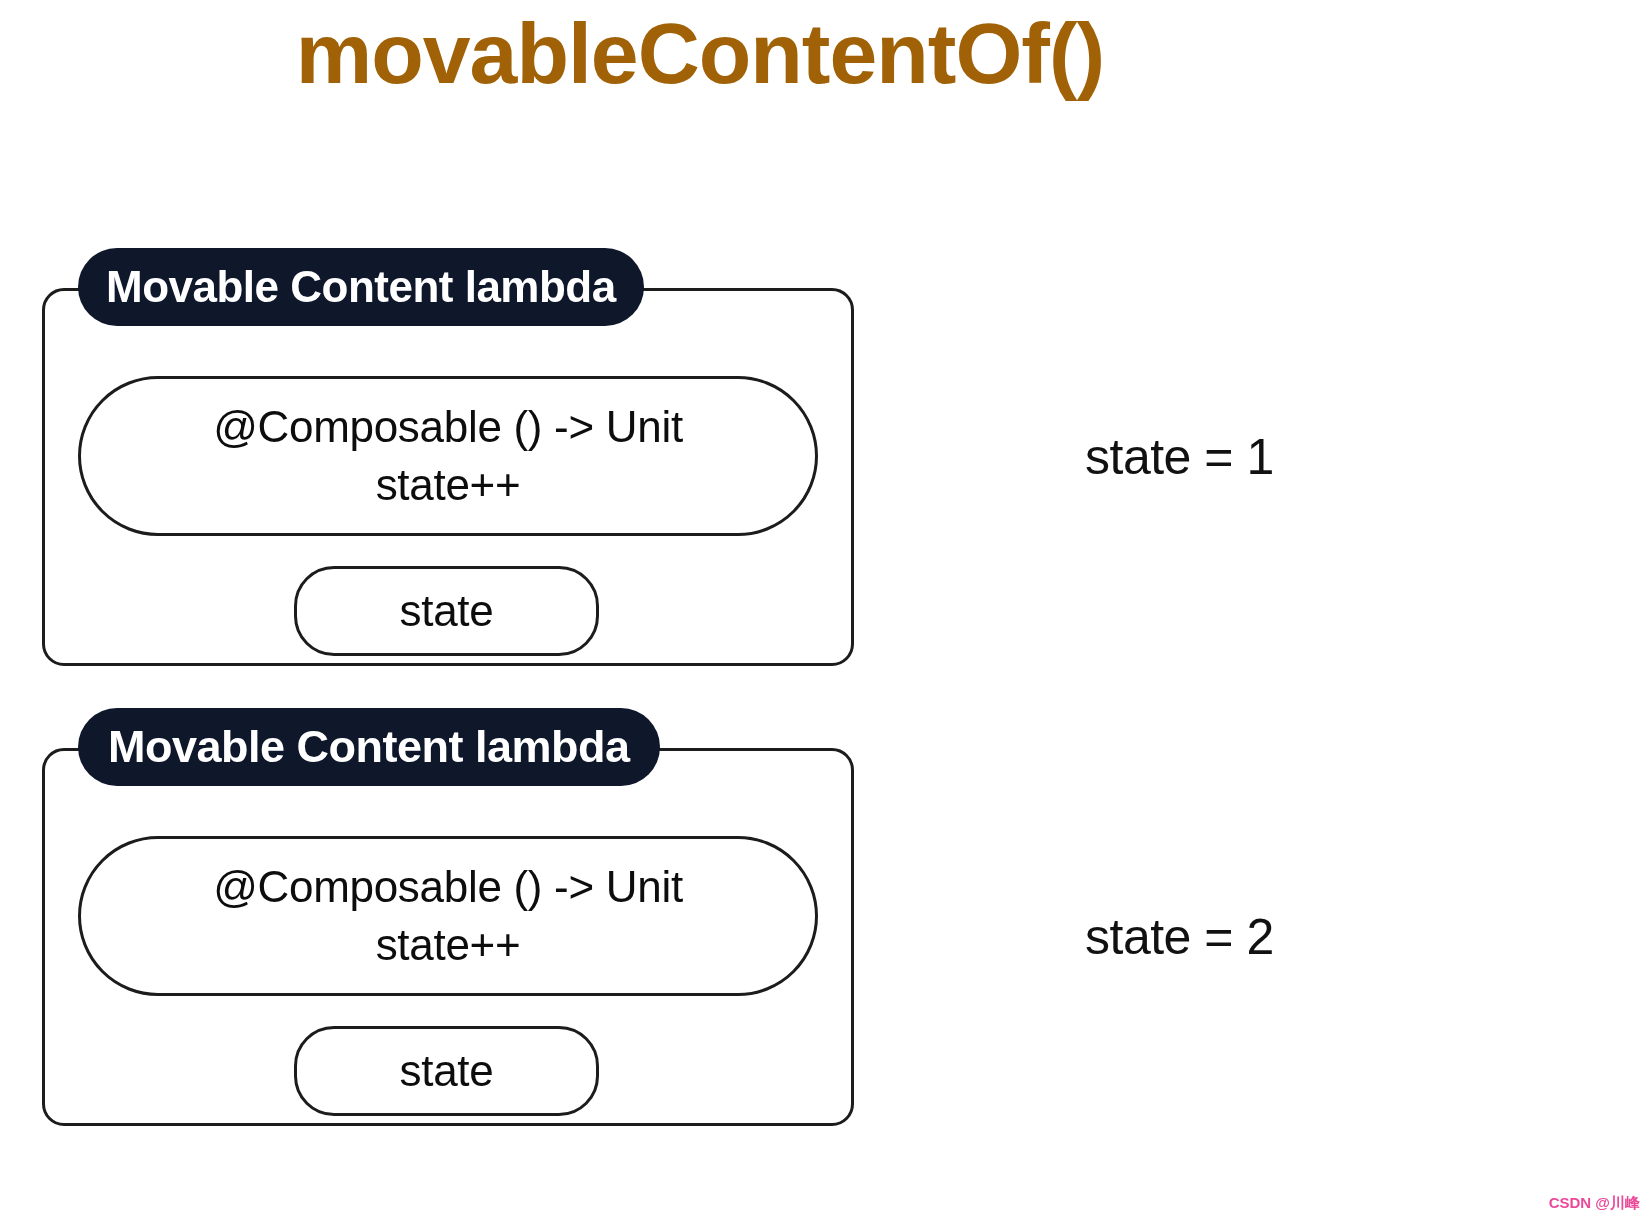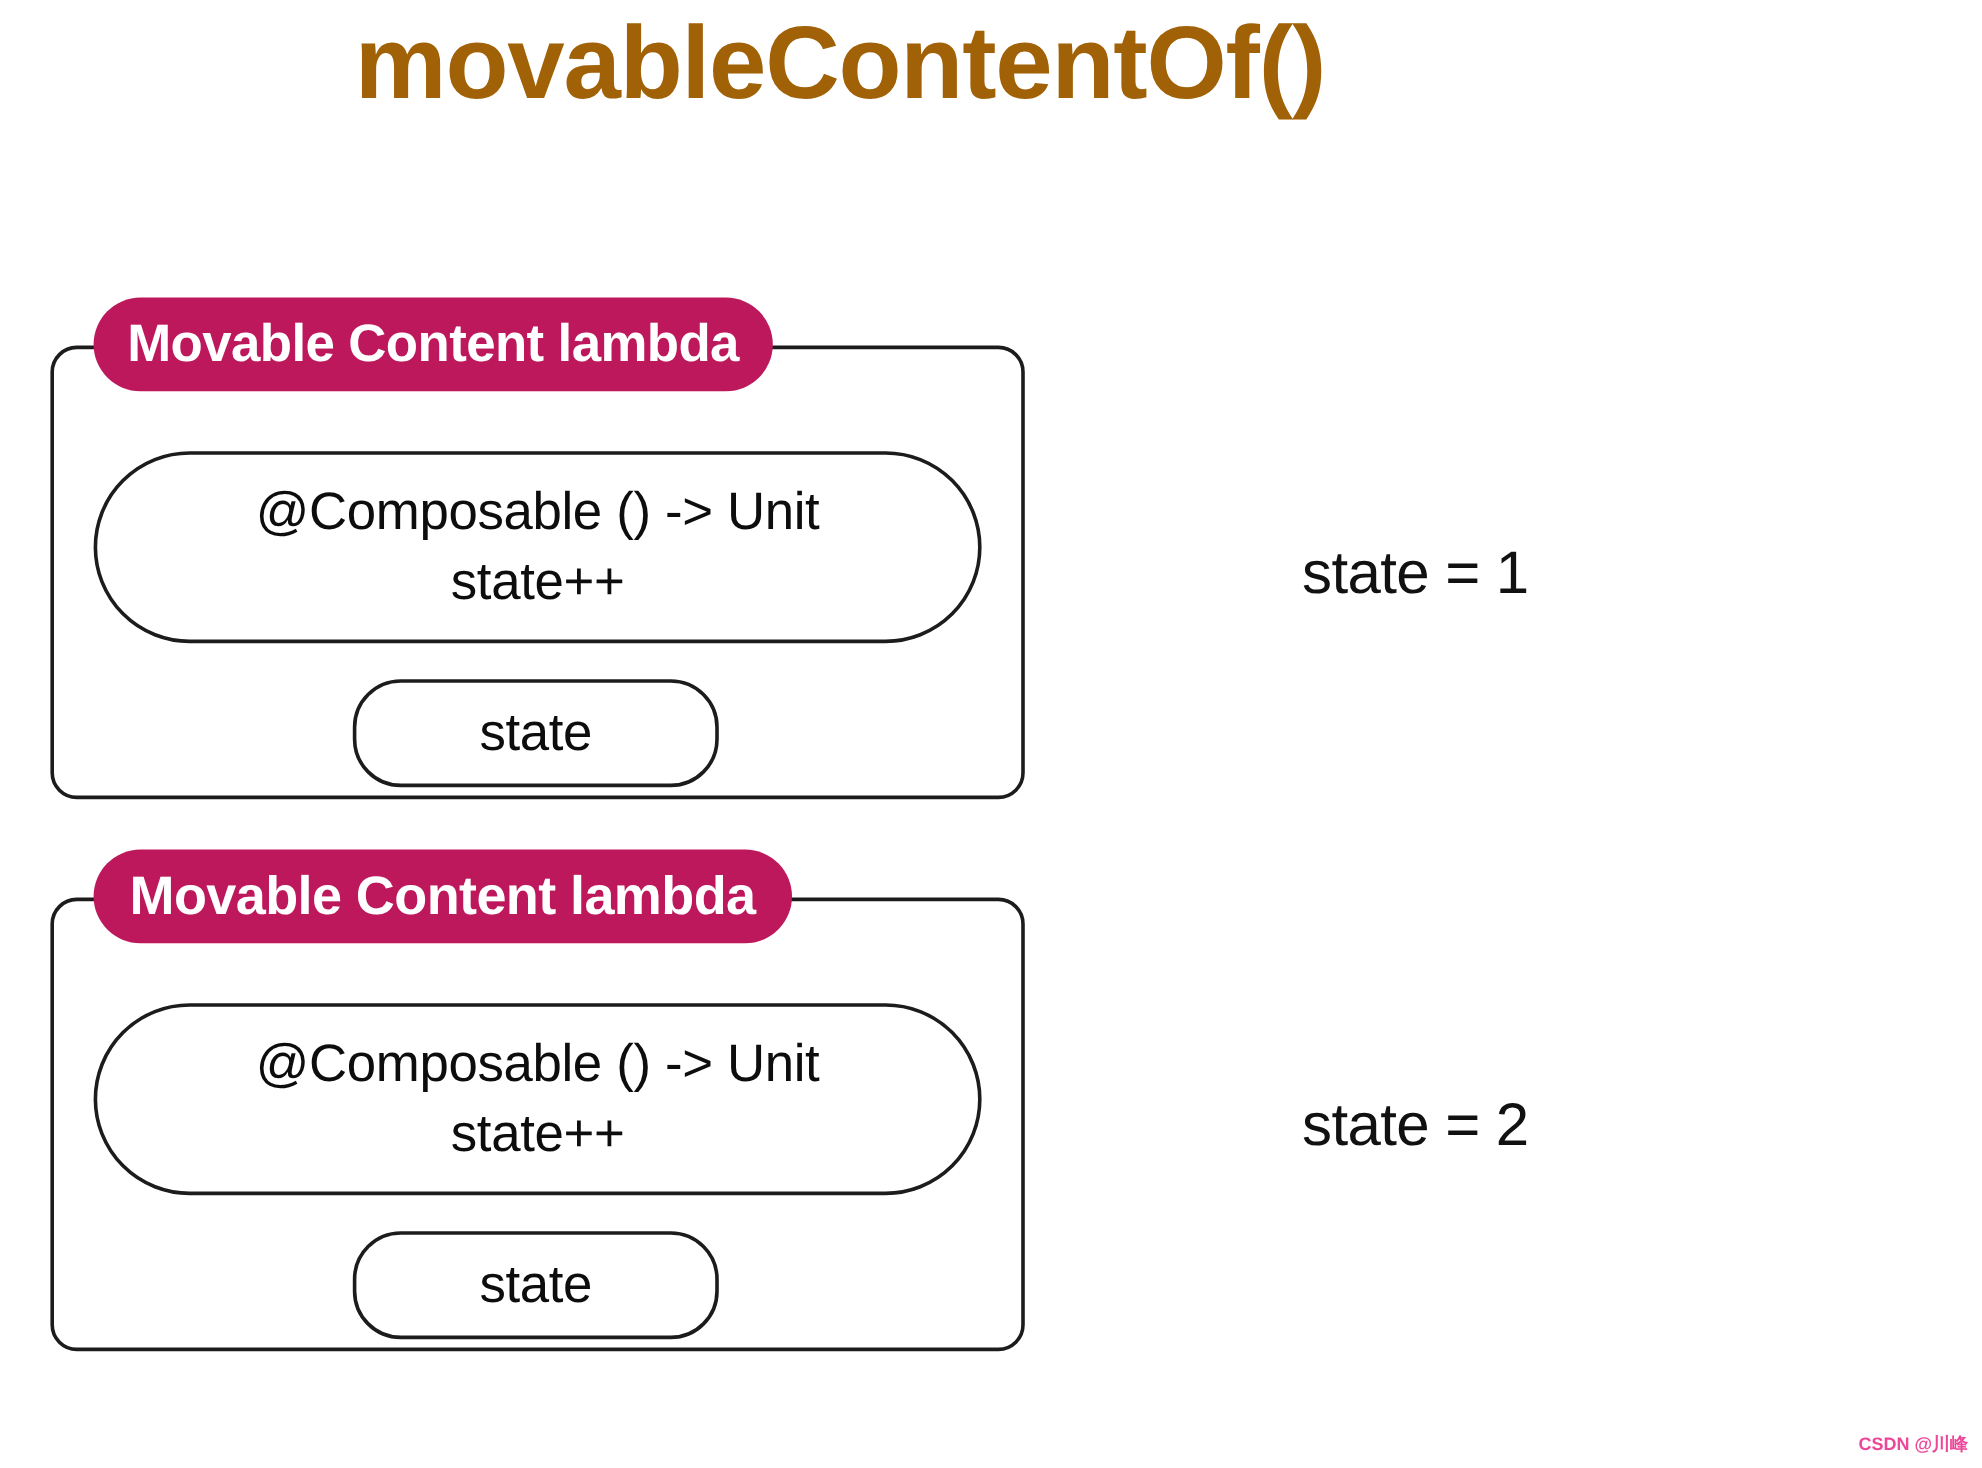--- a/index.html
+++ b/index.html
@@ -54,21 +54,21 @@
   .badge {
     position: absolute;
     left: 36px;
     top: -40px;
     height: 78px;
     box-sizing: border-box;
     padding: 0 28px;
     display: flex;
     align-items: center;
     justify-content: center;
-    background: #be185d;
+    background: #0f172a;
     color: #ffffff;
     border-radius: 40px;
     font-size: 44px;
     font-weight: bold;
     letter-spacing: -0.5px;
     white-space: nowrap;
     z-index: 3;
   }
   .group-1 .badge { left: 36px; }
   .group-2 .badge { left: 36px; font-size: 45px; padding: 0 30px; }
@@ -120,21 +120,21 @@
 
   
   .state-readout {
     position: absolute;
     left: 1085px;
     font-size: 50px;
     color: #111111;
     letter-spacing: -0.5px;
     white-space: nowrap;
   }
-  .state-readout.readout-1 { top: 448px; }
+  .state-readout.readout-1 { top: 428px; }
   .state-readout.readout-2 { top: 908px; }
 
   
   .watermark {
     position: absolute;
     right: 12px;
     bottom: 10px;
     font-size: 15px;
     color: #ec4899;
     white-space: nowrap;

